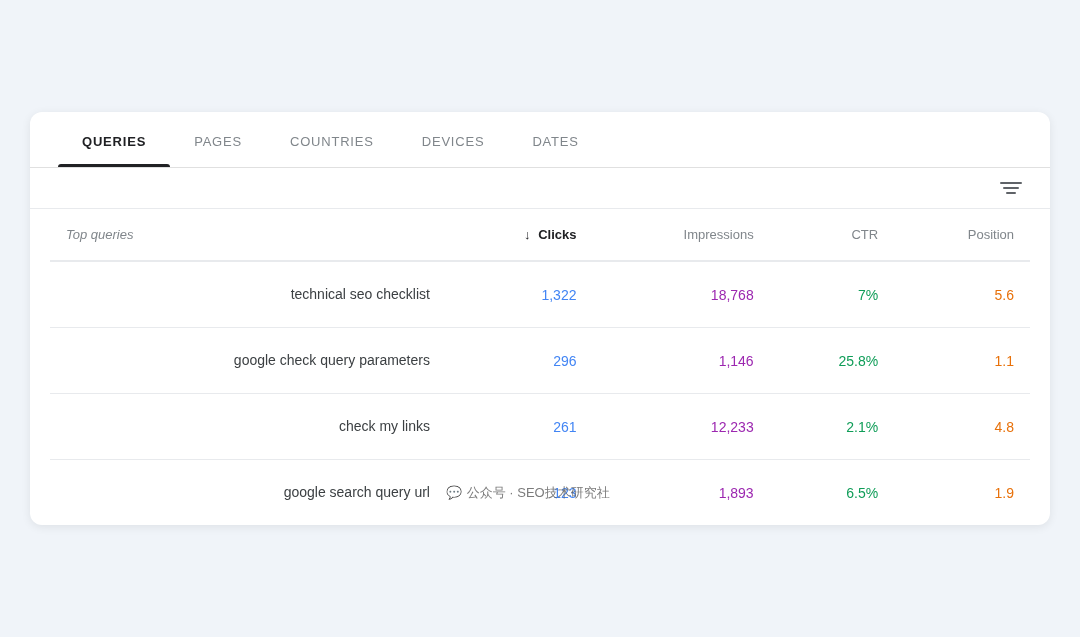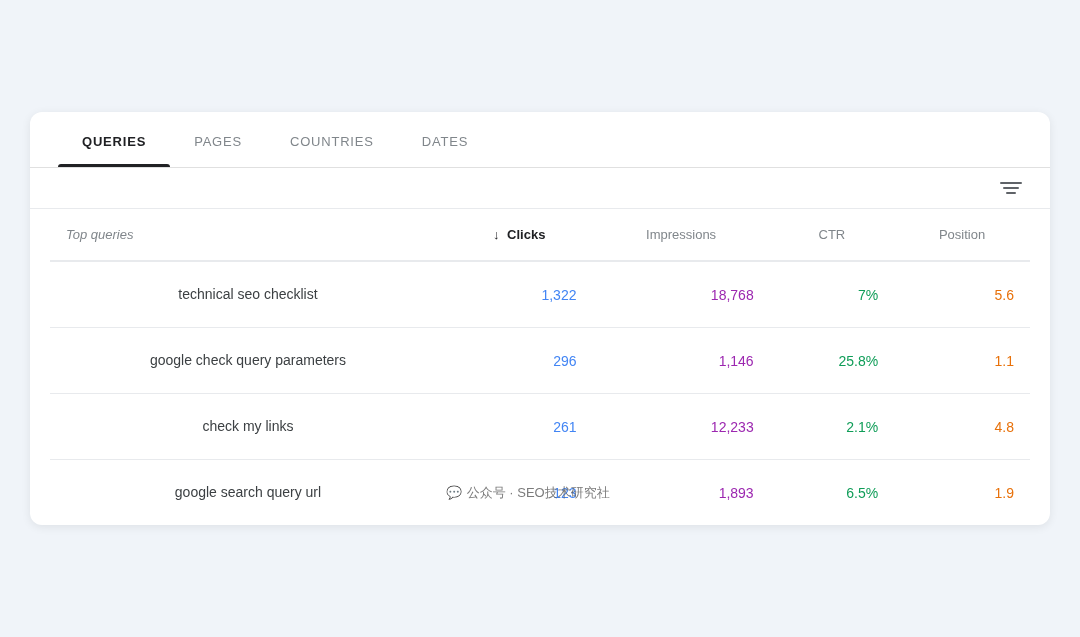--- a/index.html
+++ b/index.html
@@ -95,21 +95,21 @@
 
     thead tr {
       border-bottom: 2px solid #e8eaed;
     }
 
     thead th {
       padding: 18px 16px;
       font-size: 13px;
       font-weight: 500;
       color: #80868b;
-      text-align: center;
+      text-align: right;
     }
 
     thead th:first-child {
       text-align: left;
       font-style: italic;
     }
 
     thead th.sort-active {
       color: #202124;
       font-weight: 700;
@@ -131,21 +131,21 @@
 
     tbody td {
       padding: 22px 16px;
       font-size: 14px;
       color: #3c4043;
       text-align: right;
       vertical-align: middle;
     }
 
     tbody td:first-child {
-      text-align: center;
+      text-align: right;
       color: #3c4043;
       max-width: 280px;
       line-height: 1.5;
     }
 
     .clicks-val {
       color: #4285f4;
     }
 
     .impressions-val {
@@ -177,20 +177,21 @@
   </style>
 </head>
 <body>
 
 <div class="card">
 
   <div class="tabs">
     <div class="tab active">QUERIES</div>
     <div class="tab">PAGES</div>
     <div class="tab">COUNTRIES</div>
+    <div class="tab">DEVICES</div>
     <div class="tab">DATES</div>
   </div>
 
   <div class="filter-bar">
     <div class="filter-icon">
       <span></span>
       <span></span>
       <span></span>
     </div>
   </div>

